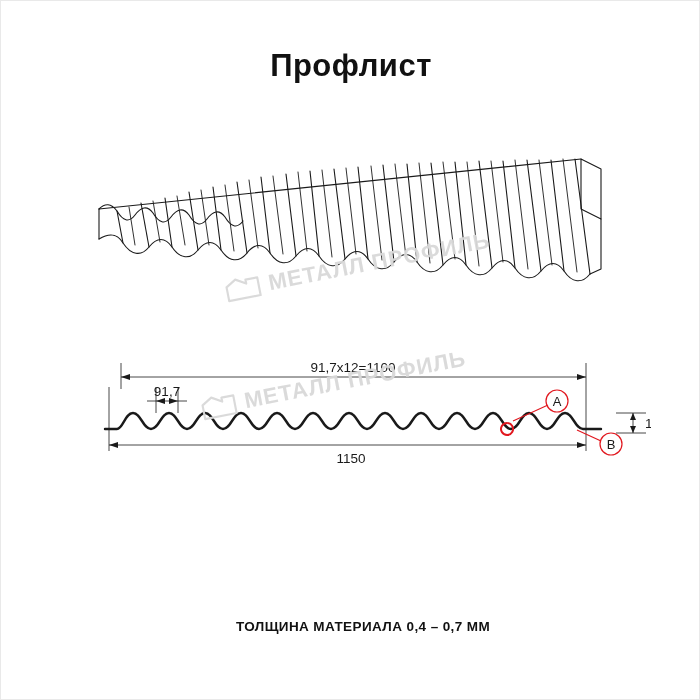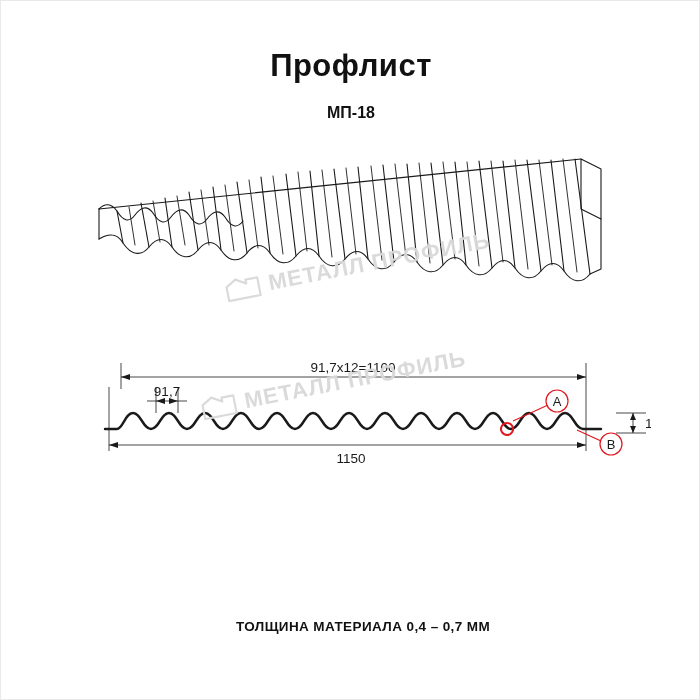--- a/index.html
+++ b/index.html
@@ -88,21 +88,20 @@
   }
   svg { display: block; }
   text { font-family: "Liberation Sans", sans-serif; }
 </style>
 </head>
 <body>
 
 <div class="page">
 
   <div class="title">Профлист</div>
-  <div class="subtitle">МП-18</div>
 
   <div class="iso-wrap">
     <svg width="580" height="160" viewBox="0 0 580 160">
       <g fill="none" stroke="#1a1a1a" stroke-width="1.1" stroke-linejoin="round" stroke-linecap="round">
 
         <path d="M38 68 L520 18"></path>
 
         <path d="M520 18 L540 28 L540 78 L520 68 Z" fill="#ffffff"></path>
 
         <path d="M38 68

